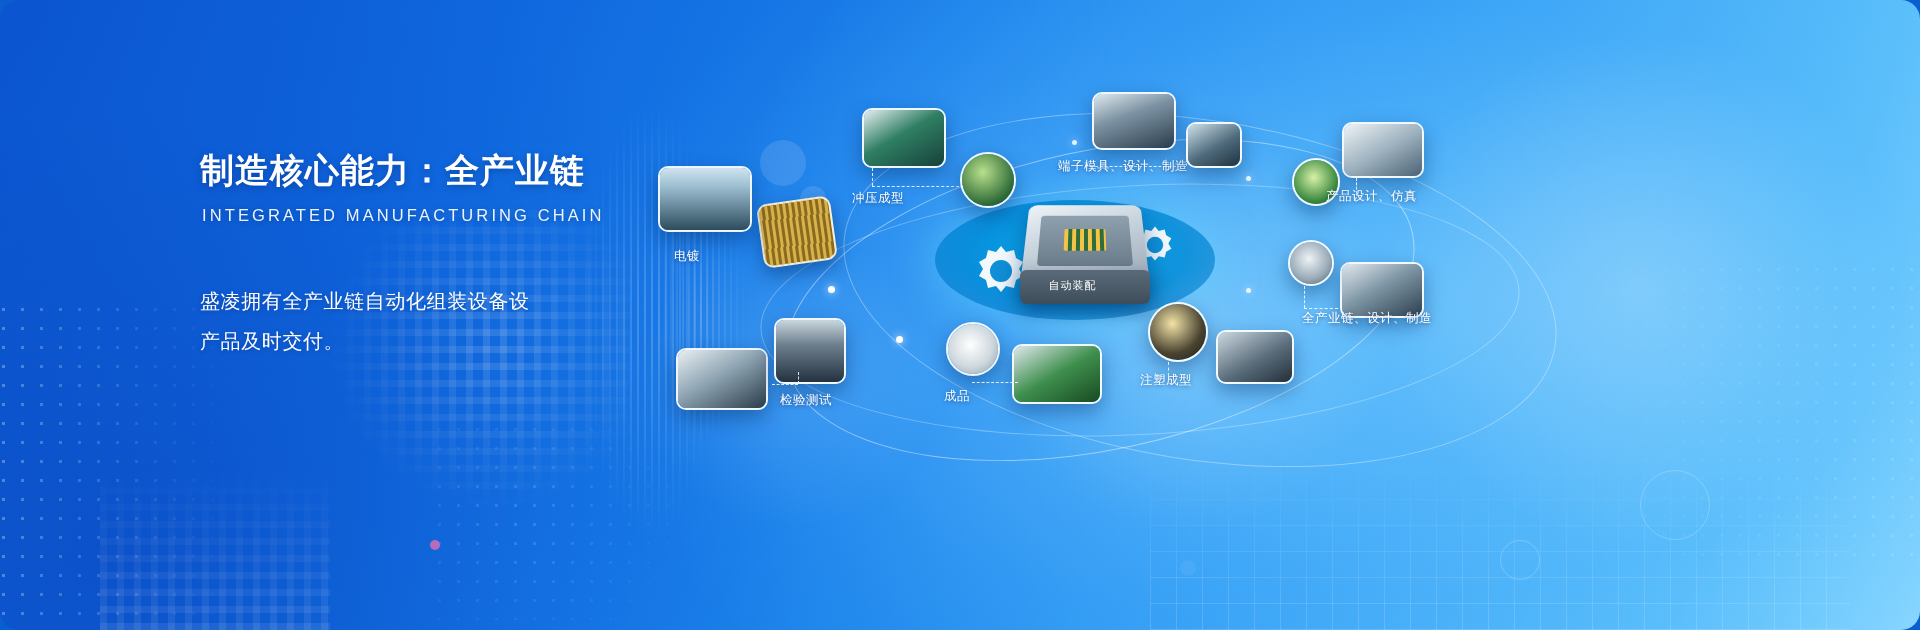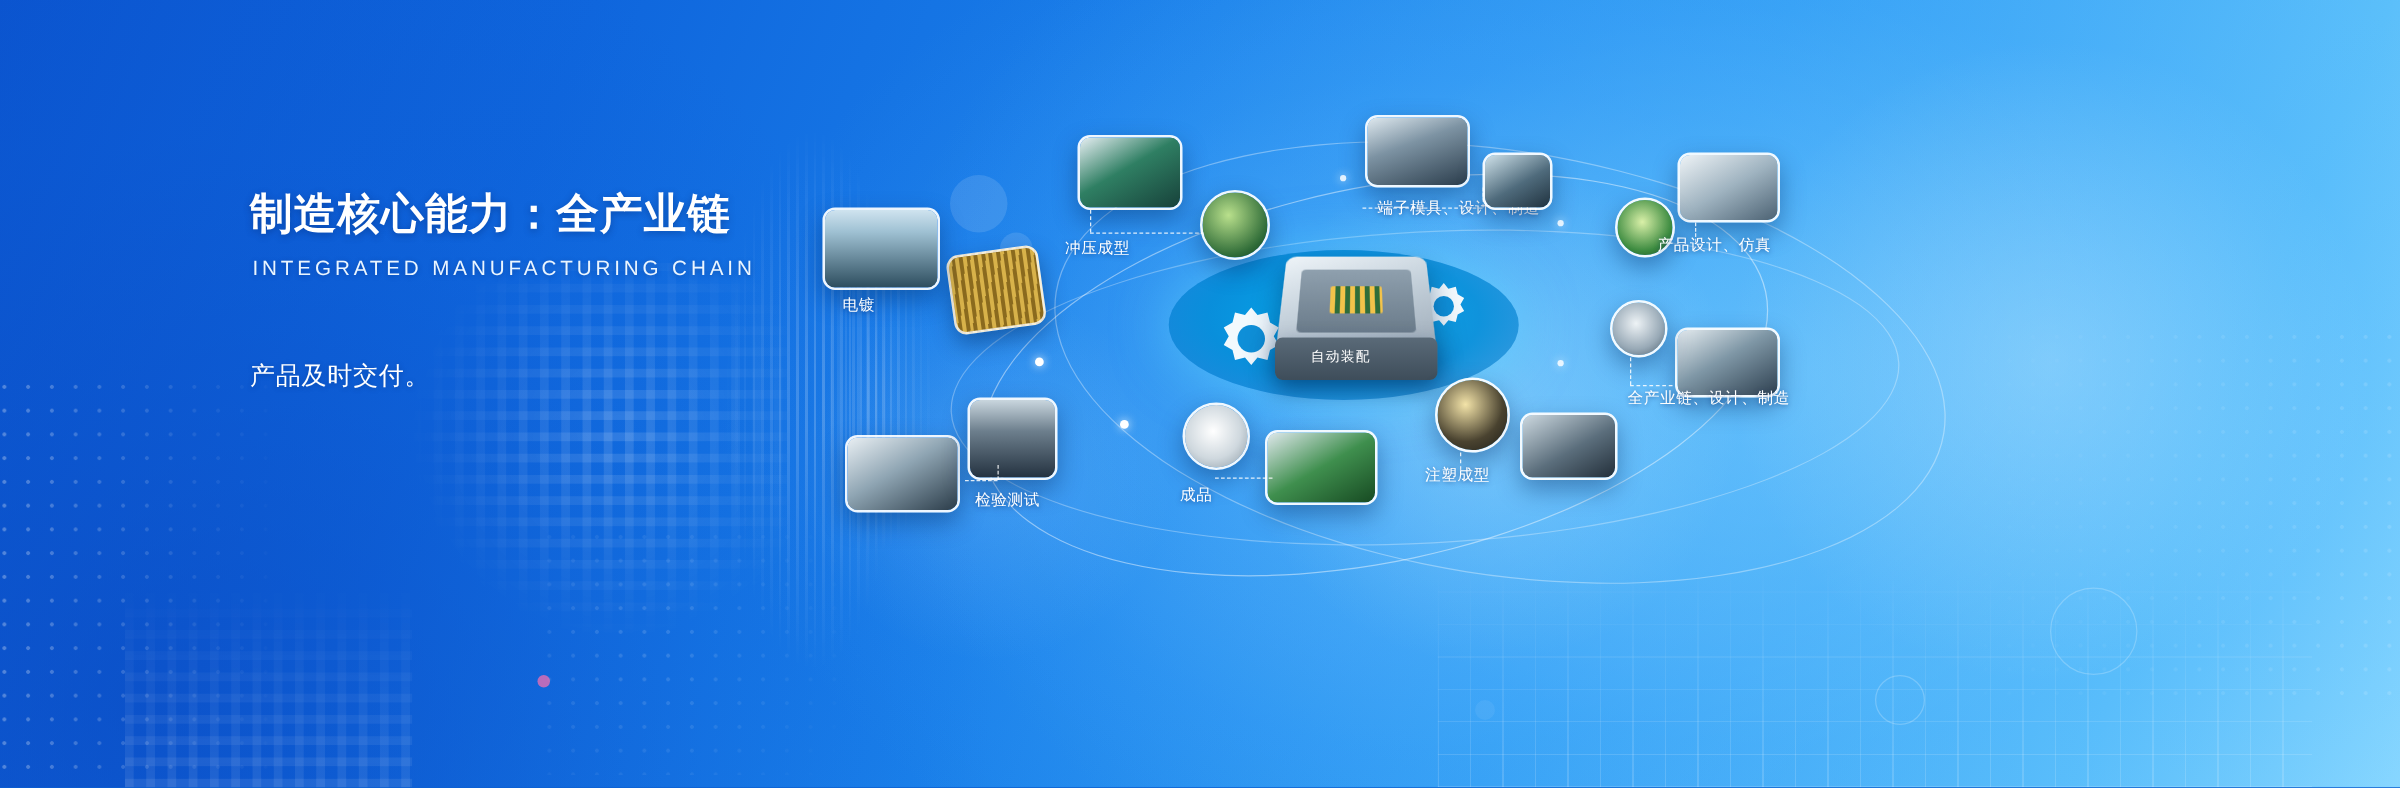--- a/index.html
+++ b/index.html
@@ -6,20 +6,21 @@
   html,body{margin:0;padding:0;background:#0a5fd0;}
   *{box-sizing:border-box;}
   #banner{
     position:relative;width:1920px;height:630px;overflow:hidden;
     font-family:"Liberation Sans","DejaVu Sans",sans-serif;
     background:
       radial-gradient(1100px 780px at 1430px 300px, rgba(120,205,255,0.55) 0%, rgba(80,180,255,0.28) 38%, rgba(40,140,245,0.0) 66%),
       radial-gradient(800px 600px at 1150px 330px, rgba(150,220,255,0.35) 0%, rgba(90,185,255,0.12) 45%, rgba(30,130,240,0) 72%),
       radial-gradient(900px 900px at 120px 560px, rgba(10,70,190,0.55) 0%, rgba(12,90,210,0.2) 50%, rgba(20,110,225,0) 75%),
       linear-gradient(112deg,#0b54cf 0%,#0f66dd 22%,#1a80ea 45%,#2f9bf3 66%,#5cc0fa 88%,#8ad8ff 100%);
+    border-radius: 19px;
   }
 
   
   .bg{position:absolute;inset:0;pointer-events:none;}
 
   .dotfield{
     position:absolute;
     background-image:radial-gradient(rgba(255,255,255,0.30) 1.6px, transparent 1.7px);
     background-size:19px 19px;
   }
@@ -161,20 +162,21 @@
     <div class="bub o" style="left:1640px;top:470px;width:70px;height:70px;"></div>
     <div class="bub o" style="left:1500px;top:540px;width:40px;height:40px;"></div>
     <div class="bub" style="left:1180px;top:560px;width:16px;height:16px;opacity:.5;"></div>
     <div class="bub" style="left:430px;top:540px;width:10px;height:10px;background:#ff6fae;opacity:.7;"></div>
   </div>
 
   <div class="copy">
     <h1 class="headline">制造核心能力：全产业链</h1>
     <p class="subhead">INTEGRATED MANUFACTURING CHAIN</p>
     <div class="para">
+      <span>盛凌拥有全产业链自动化组装设备设</span>
       <span>产品及时交付。</span>
     </div>
   </div>
 
   <div class="diagram">
 
     <div class="orbit orb-a"></div>
     <div class="orbit orb-b"></div>
     <div class="orbit orb-c"></div>
 
@@ -194,42 +196,42 @@
     </div>
     <div class="mold-base"></div>
     <div class="mold-badge">自动装配</div>
 
     <div class="coil" style="left:120px;top:200px;width:74px;height:64px;"></div>
 
     <div class="node">
       <div class="thumb" style="left:18px;top:166px;width:94px;height:66px;">
         <i style="background:linear-gradient(180deg,#cfe3ef 0%,#9fc1d3 28%,#2d4d5e 100%);"></i>
       </div>
-      <div class="label" style="left:34px;top:236px;font-family:Liberation Mono, monospace;">电镀</div>
+      <div class="label" style="left:34px;top:248px;font-family:Liberation Mono, monospace;">电镀</div>
     </div>
 
     <div class="node">
       <div class="thumb" style="left:222px;top:108px;width:84px;height:60px;">
         <i style="background:linear-gradient(150deg,#e6eef2 0%,#2f7f63 45%,#17413a 100%);"></i>
       </div>
       <div class="dashed v" style="left:232px;top:168px;height:18px;"></div>
       <div class="dashed" style="left:232px;top:186px;width:92px;"></div>
       <div class="label" style="left:212px;top:190px;">冲压成型</div>
       <div class="thumb circle" style="left:320px;top:152px;width:56px;height:56px;">
         <i style="background:radial-gradient(circle at 40% 35%,#b9e08c,#2e6b37 70%,#15361c);"></i>
       </div>
     </div>
 
     <div class="node">
       <div class="thumb" style="left:452px;top:92px;width:84px;height:58px;">
         <i style="background:linear-gradient(160deg,#dfe9ef,#7d93a3 40%,#2b3d4c);"></i>
       </div>
       <div class="dashed" style="left:450px;top:166px;width:96px;"></div>
       <div class="dashed v" style="left:546px;top:150px;height:16px;"></div>
-      <div class="label" style="left:418px;top:158px;margin-left:44px;">端子模具、设计、制造</div>
+      <div class="label" style="left:418px;top:158px;">端子模具、设计、制造</div>
       <div class="thumb" style="left:546px;top:122px;width:56px;height:46px;">
         <i style="background:linear-gradient(150deg,#cfe2ea,#4f6b7c 55%,#20323f);"></i>
       </div>
     </div>
 
     <div class="node">
       <div class="thumb" style="left:702px;top:122px;width:82px;height:56px;">
         <i style="background:linear-gradient(150deg,#eef3f6,#9fb3c0 50%,#4c6273);"></i>
       </div>
       <div class="thumb circle" style="left:652px;top:158px;width:48px;height:48px;">

